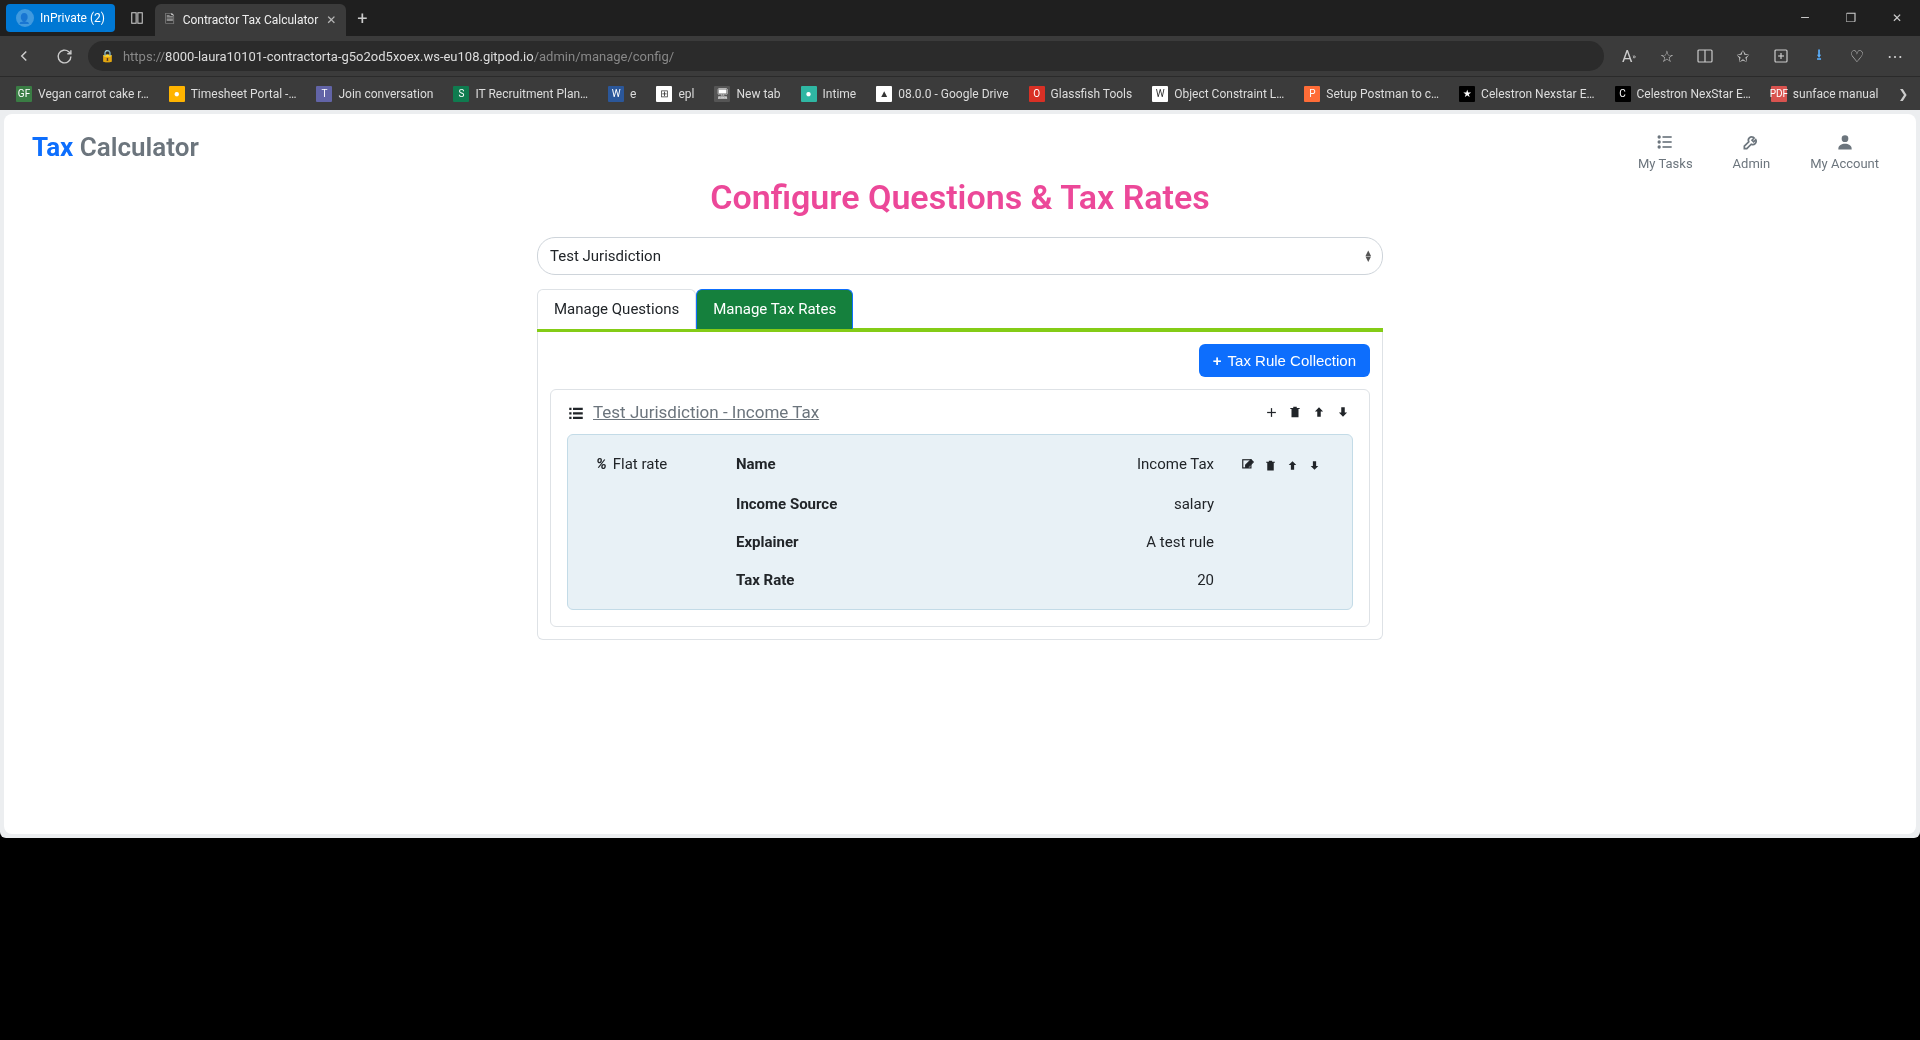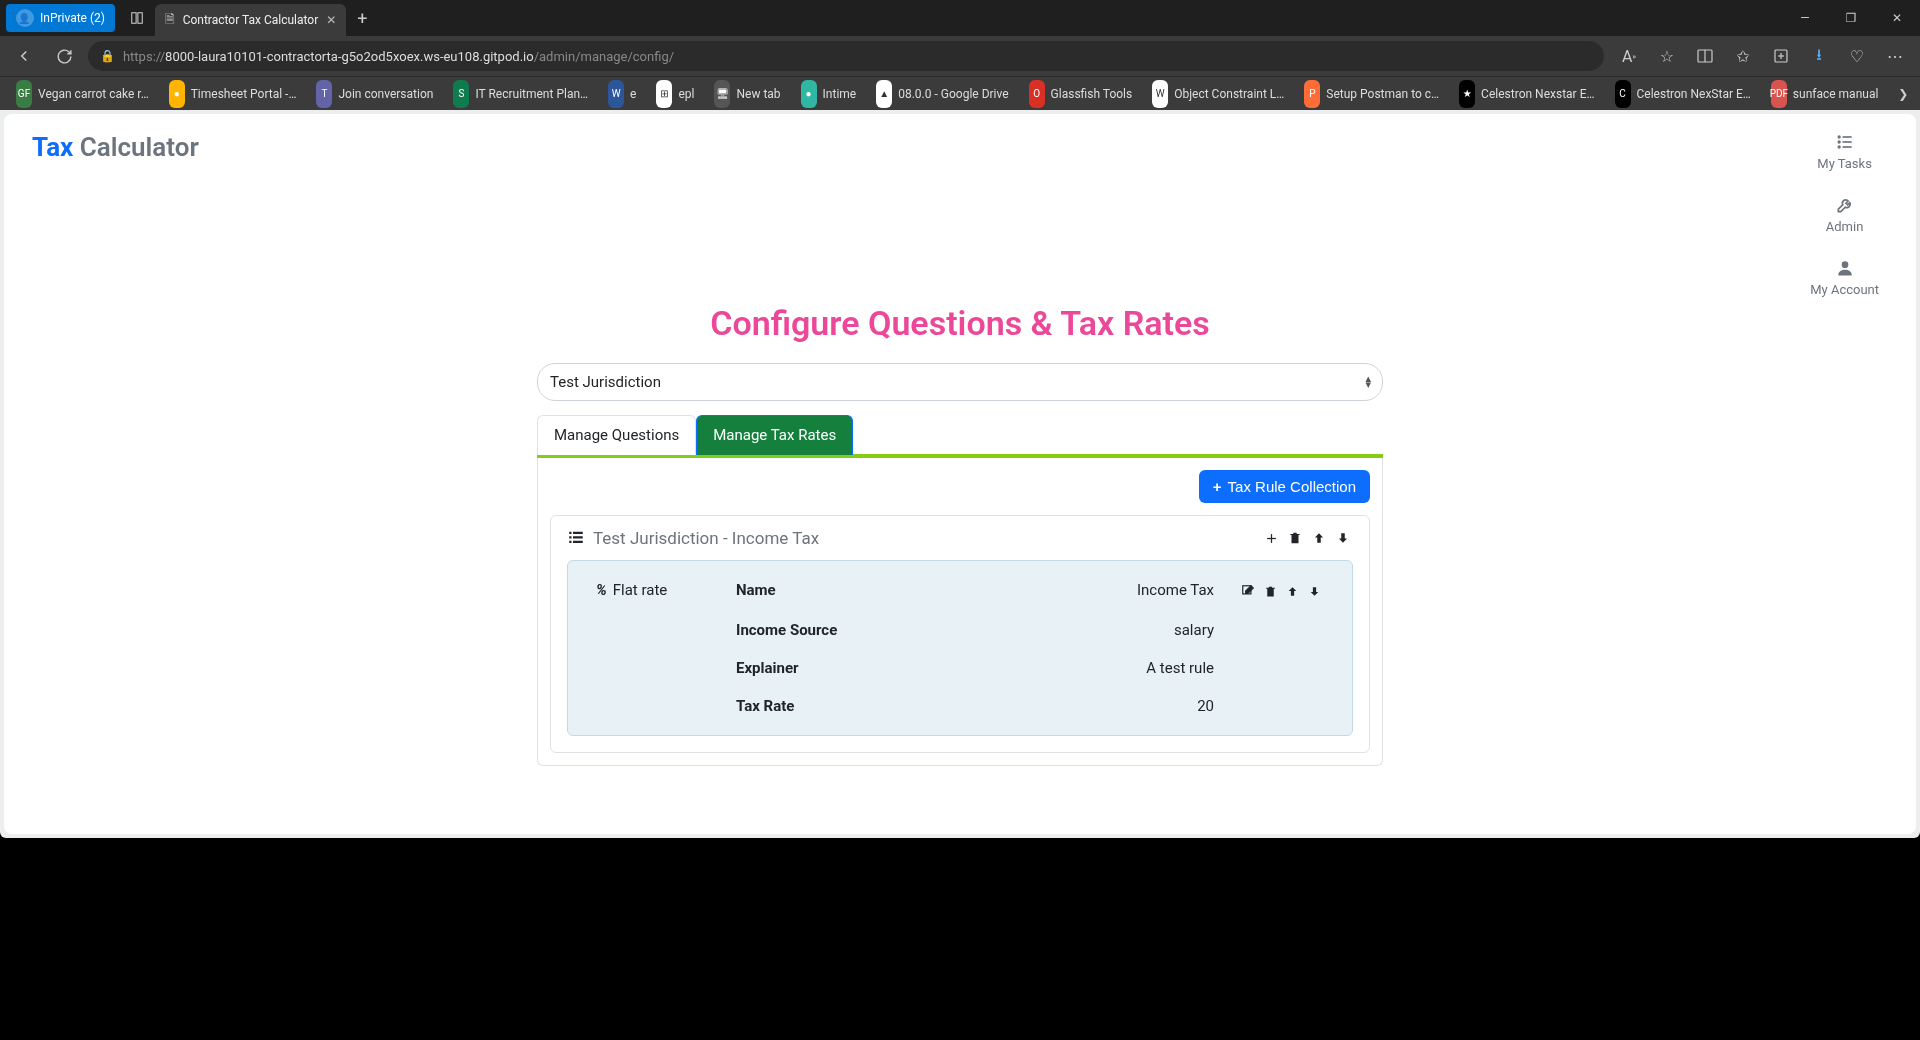--- a/index.html
+++ b/index.html
@@ -22,32 +22,32 @@
 .nav-icon { width: 32px; height: 32px; display:flex; align-items:center; justify-content:center; color:#ccc; }
 .urlbar { flex: 1; background:#2b2b2b; border-radius: 18px; height: 30px; display:flex; align-items:center; padding: 0 12px; color:#bbb; font-size: 13px; gap: 8px; }
 .urlbar .locked { font-size: 12px; }
 .urlbar .dim { color: #888; }
 .urlbar .bright { color: #ddd; }
 .right-icons { display:flex; gap: 4px; }
 .right-icons .nav-icon { width: 34px; }
 
 .bookmarks-bar { display:flex; align-items:center; height: 34px; background:#3b3b3b; padding: 0 8px; gap: 4px; font-size: 12px; color:#ddd; border-top:1px solid #2a2a2a; overflow:hidden; }
 .bookmark { display:flex; align-items:center; gap: 6px; padding: 4px 8px; border-radius:4px; white-space:nowrap; }
-.fav { width:16px; height:28px; display:flex; align-items:center; justify-content:center; font-size:10px; border-radius:6px; }
+.fav { width:16px; height:16px; display:flex; align-items:center; justify-content:center; font-size:10px; border-radius:1px; }
 .bm-chevron { margin-left:auto; color:#ccc; padding: 0 8px; }
 
 
 .page-viewport { background: #eceef0; padding: 4px; border-radius: 0 0 6px 6px; }
 .page { background: #fff; border-radius: 8px; min-height: 720px; padding: 0 0 40px 0; }
 
 .app-header { display:flex; align-items:flex-start; padding: 18px 37px 0 28px; }
 .logo { font-size: 26px; font-weight: 600; }
 .logo .tax { color: #0d6efd; font-weight: 700; }
 .logo .calc { color: #6c757d; }
-.header-nav { margin-left:auto; display:flex; gap: 24px; flex-direction: column; }
+.header-nav { margin-left:auto; display:flex; gap: 40px; }
 .header-nav-item { display:flex; flex-direction:column; align-items:center; color:#6c757d; font-size: 13px; gap: 4px; }
 .header-nav-item .icon { font-size: 18px; }
 
 .page-title { text-align:center; font-size: 34px; font-weight: 600; color:#ec4899; margin-top: 6px; }
 
 .content { max-width: 846px; margin: 20px auto 0 auto; }
 .form-label { font-size: 15px; color:#444; margin-bottom: 6px; display:block; }
 .select { width:100%; border:1px solid #ced4da; border-radius:18px; padding: 9px 12px; font-size:15px; color:#212529; background:#fff; position:relative; appearance:none; }
 .select-wrap { position:relative; }
 .select-caret { position:absolute; right:12px; top:50%; transform:translateY(-50%); color:#555; font-size:11px; display:flex; flex-direction:column; line-height:6px; pointer-events:none; }
@@ -55,21 +55,21 @@
 .tabs { display:flex; margin-top: 14px; border-bottom: 4px solid #84cc16; }
 .tab-link { padding: 10px 16px; font-size: 15px; border:1px solid transparent; border-bottom:none; border-radius: 6px 6px 0 0; color:#0d6efd; background:transparent; }
 .tab-link.inactive { color:#212529; background:#fff; border-color:#dee2e6; border-bottom:1px solid #fff; margin-bottom:-1px; }
 .tab-link.active { background:#15803d; color:#fff; border-color:#0d6efd; margin-bottom:-1px;padding-left:16px; }
 
 .panel { border:1px solid #dee2e6; border-top:none; border-radius:0 0 6px 6px; padding: 12px; }
 .btn-primary { background:#0d6efd; color:#fff; border:none; border-radius:6px; padding:8px 14px; font-size:15px; display:flex; align-items:center; gap:6px; }
 .btn-row { display:flex; justify-content:flex-end; margin-bottom: 12px; }
 
 .collection { border:1px solid #dee2e6; border-radius:6px; }
-.collection-head { display:flex; align-items:flex-start; padding: 12px 16px; color:#6c757d; font-size:17px; }
+.collection-head { display:flex; align-items:flex-end; padding: 12px 16px; color:#6c757d; font-size:17px;text-decoration:underline; }
 .collection-head .list-icon { margin-right: 8px; color:#212529; }
 .collection-head-actions { margin-left:auto; display:flex; gap: 4px; color:#212529; }
 .icon-btn { width:20px; height:20px; display:flex; align-items:center; justify-content:center; font-size:15px; }
 
 .rule-card { margin: 0 16px 16px 16px; background:#e8f1f6; border:1px solid #c3dbe7; border-radius:6px; padding: 20px 28px; display:flex; }
 .rule-type { width: 140px; color:#212529; font-size:15px; display:flex; align-items:flex-start; gap:6px; }
 .rule-type .pct { font-weight:700; font-style:italic; }
 .rule-grid { flex:1; display:grid; grid-template-columns: 150px 1fr 90px; column-gap: 20px; row-gap: 20px; align-items:start; }
 .rule-label { font-weight:700; color:#212529; font-size:15px; }
 .rule-value { color:#212529; font-size:15px;text-align:right; }

